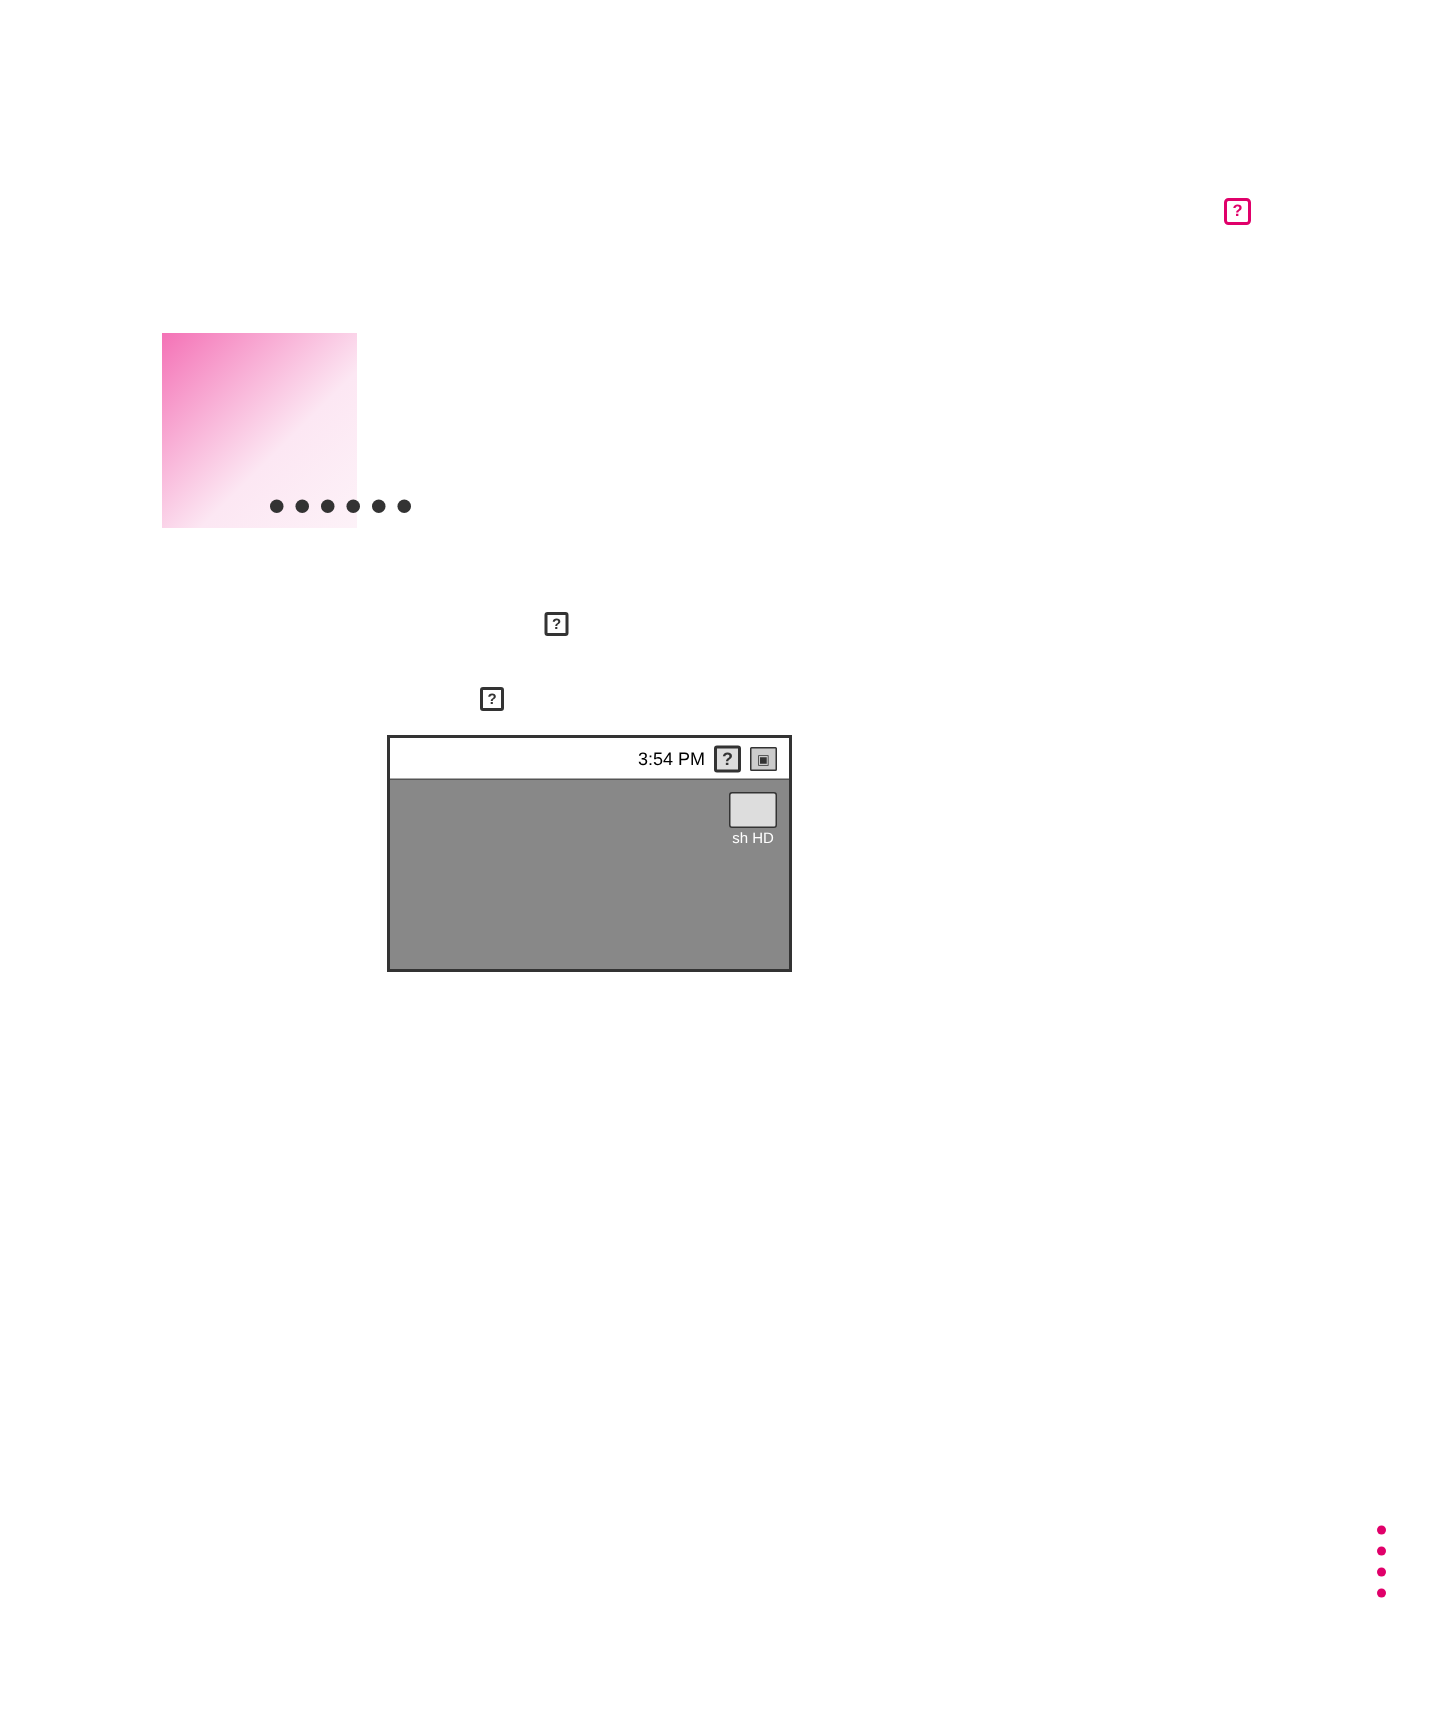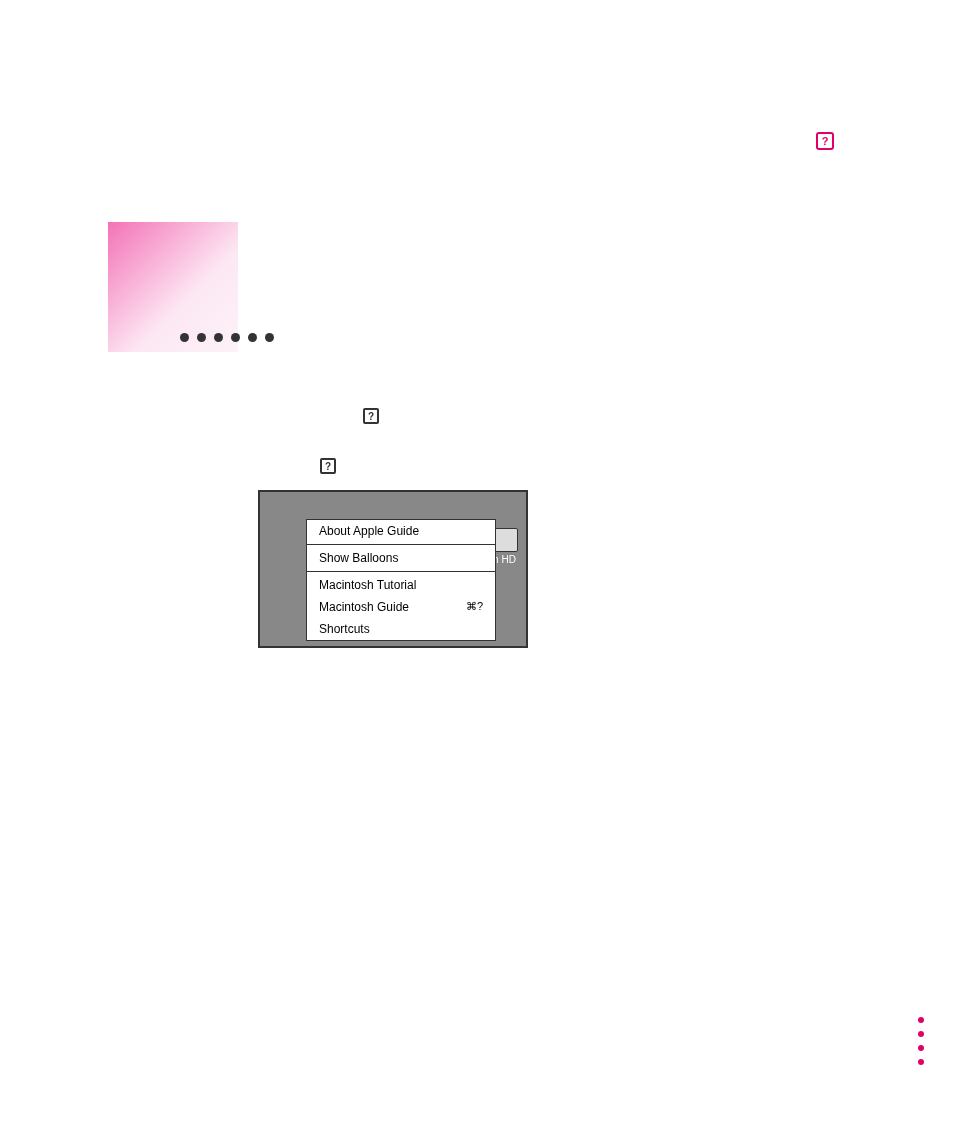--- a/index.html
+++ b/index.html
@@ -253,48 +253,36 @@
 <div class="help-icon-inline">
   <span>?</span>
 </div>
 
 <div class="help-icon-inline2">
   <span>?</span>
 </div>
 
 <div class="mac-screenshot">
 
+  <div class="menu-bar">
+    <span class="menu-bar-time">3:54 PM</span>
+    <div class="menu-bar-help-icon">
+    </div>
+    <div class="menu-bar-monitor-icon">
+      <span style="font-size:9px;">▣</span>
+    </div>
+  </div>
 
   <div class="desktop-area">
     <div>
       <div class="hd-icon"></div>
       <div class="desktop-hd-label">sh HD</div>
     </div>
   </div>
 
-  <div class="dropdown-menu">
-    <div class="dropdown-item">
-      <span>About Apple Guide</span>
-    </div>
-    <div class="dropdown-divider"></div>
-    <div class="dropdown-item">
-      <span>Show Balloons</span>
-    </div>
-    <div class="dropdown-divider"></div>
-    <div class="dropdown-item">
-      <span>Macintosh Tutorial</span>
-    </div>
-    <div class="dropdown-item">
-      <span>Macintosh Guide</span>
-      <span class="shortcut">⌘?</span>
-    </div>
-    <div class="dropdown-item">
-      <span>Shortcuts</span>
-    </div>
-  </div>
 
 </div>
 
 <div class="vertical-dots">
   <div class="v-dot"></div>
   <div class="v-dot"></div>
   <div class="v-dot"></div>
   <div class="v-dot"></div>
 </div>
 

